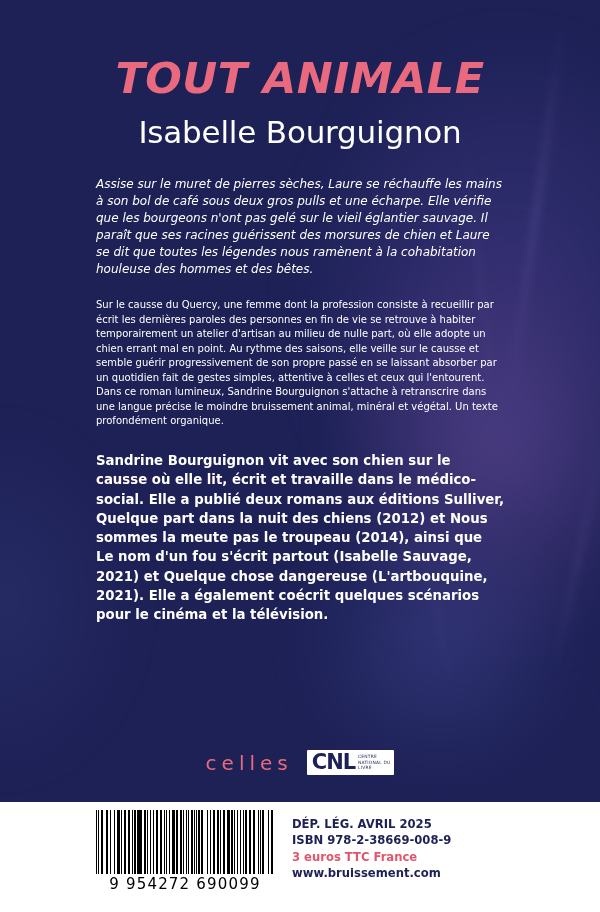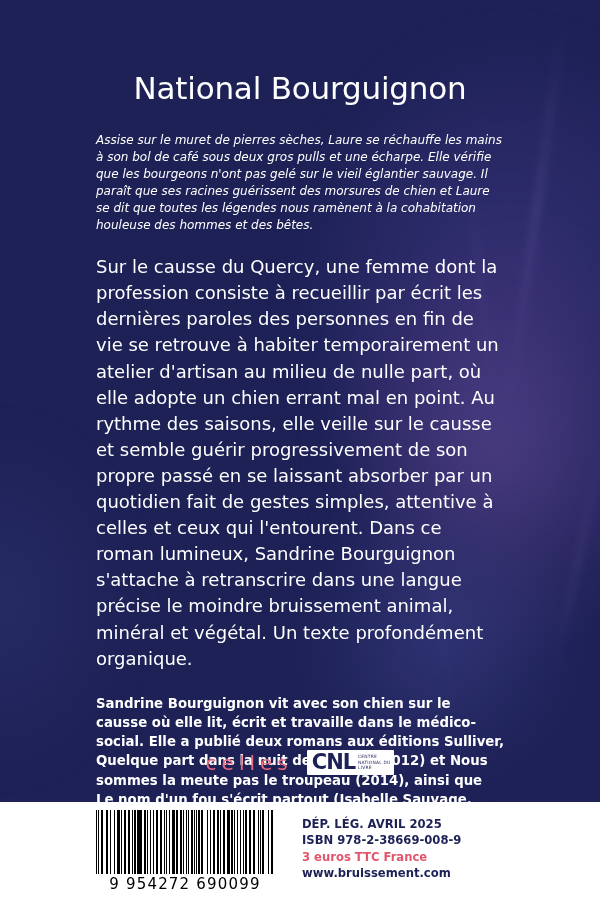--- a/index.html
+++ b/index.html
@@ -100,21 +100,21 @@
   .blurb {
     color: #ffffff;
     font-size: 12px;
     line-height: 1.42;
     font-style: italic;
     text-align: left;
     margin-top: 26px;
   }
   .synopsis {
     color: #ffffff;
-    font-size: 18px;
+    font-size: 10px;
     line-height: 1.45;
     text-align: left;
     margin-top: 20px;
   }
   .bio {
     color: #ffffff;
     font-size: 13.3px;
     line-height: 1.45;
     font-weight: bold;
     text-align: left;
@@ -201,21 +201,21 @@
   .barcode-digits {
     font-family: "DejaVu Sans", sans-serif;
     font-size: 15px;
     letter-spacing: 1.2px;
     color: #000;
     margin-top: 1px;
     text-align: center;
   }
   .legal {
     margin-top: 14px;
-    margin-left: 28px;
+    margin-left: 18px;
     font-size: 11.6px;
     line-height: 1.42;
     color: #1d2156;
     font-weight: bold;
   }
   .legal .price { color: #e2556c; }
   .legal .site { color: #1d2156; font-weight: bold; }
   .legal .isbn { color: #1d2156; }
 </style>
 </head>
@@ -229,23 +229,24 @@
     <div class="blob b3"></div>
     <div class="blob b4"></div>
     <div class="streak s1"></div>
     <div class="streak s2"></div>
     <div class="streak s3"></div>
     <div class="streak s4"></div>
   </div>
 
   <div class="content">
     <h1 class="title">
+      <span class="l2">TOUT ANIMALE</span>
     </h1>
 
-    <div class="author">National Bourguignon</div>
+    <div class="author">Isabelle Bourguignon</div>
 
     <p class="blurb">Assise sur le muret de pierres sèches, Laure se réchauffe les mains à son bol de café sous deux gros pulls et une écharpe. Elle vérifie que les bourgeons n'ont pas gelé sur le vieil églantier sauvage. Il paraît que ses racines guérissent des morsures de chien et Laure se dit que toutes les légendes nous ramènent à la cohabitation houleuse des hommes et des bêtes.</p>
 
     <p class="synopsis">Sur le causse du Quercy, une femme dont la profession consiste à recueillir par écrit les dernières paroles des personnes en fin de vie se retrouve à habiter temporairement un atelier d'artisan au milieu de nulle part, où elle adopte un chien errant mal en point. Au rythme des saisons, elle veille sur le causse et semble guérir progressivement de son propre passé en se laissant absorber par un quotidien fait de gestes simples, attentive à celles et ceux qui l'entourent. Dans ce roman lumineux, Sandrine Bourguignon s'attache à retranscrire dans une langue précise le moindre bruissement animal, minéral et végétal. Un texte profondément organique.</p>
 
     <p class="bio">Sandrine Bourguignon vit avec son chien sur le causse où elle lit, écrit et travaille dans le médico-social. Elle a publié deux romans aux éditions Sulliver, Quelque part dans la nuit des chiens (2012) et Nous sommes la meute pas le troupeau (2014), ainsi que Le nom d'un fou s'écrit partout (Isabelle Sauvage, 2021) et Quelque chose dangereuse (L'artbouquine, 2021). Elle a également coécrit quelques scénarios pour le cinéma et la télévision.</p>
   </div>
 
   <div class="bottom">
 

